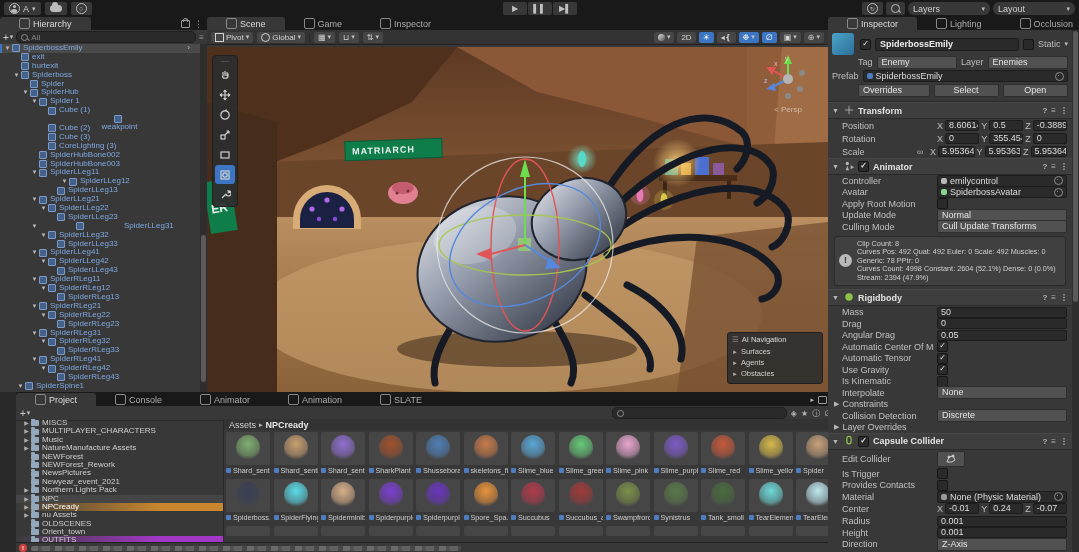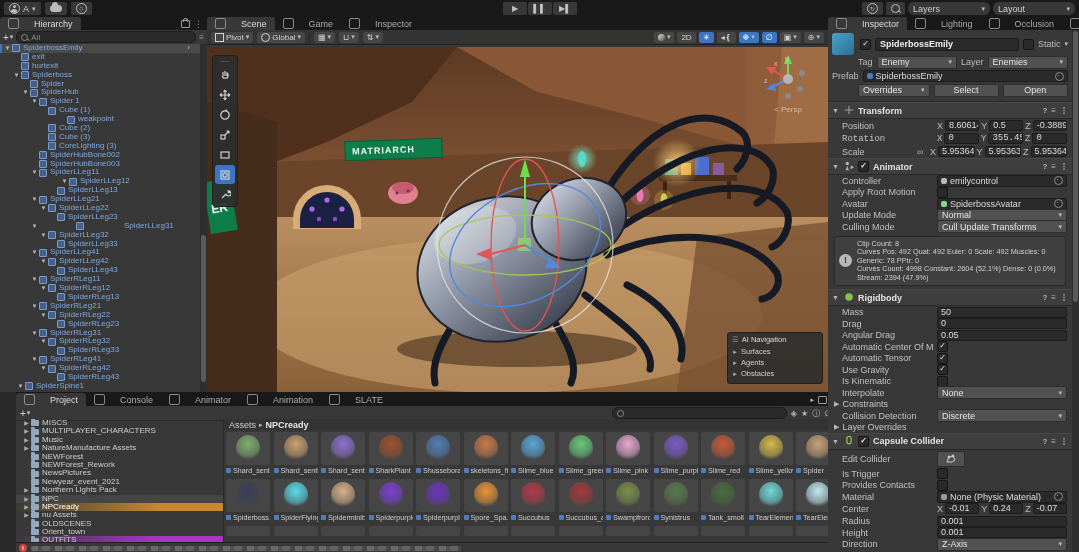--- a/index.html
+++ b/index.html
@@ -13,21 +13,21 @@
         padding:0 5px;margin-left:4px;color:#cfcfcf;}
   .playbtns{position:absolute;left:503px;top:2px;display:flex;gap:1px;}
   .pbtn{width:24px;height:13px;background:#383838;border-radius:2px;color:#c0c0c0;
         display:flex;align-items:center;justify-content:center;font-size:8px;}
   #topright{position:absolute;right:4px;top:2px;display:flex;gap:3px;align-items:center;}
   .ddbtn{height:13px;background:#383838;border-radius:6px;display:flex;align-items:center;
          justify-content:space-between;padding:0 5px;gap:8px;color:#cfcfcf;}
   .car{font-size:7px;color:#bdbdbd;}
   
   .tabbar{height:13px;background:#191919;display:flex;align-items:stretch;color:#ababab;font-size:9px;}
-  .tab{display:flex;align-items:center;gap:15px;padding:0 8px;background:#191919;white-space:nowrap;}
+  .tab{display:flex;align-items:center;gap:3px;padding:0 19px;background:#191919;white-space:nowrap;}
   .tab.active{background:#383838;color:#dcdcdc;border-radius:3px 3px 0 0;}
   .tabicons{margin-left:auto;display:flex;align-items:center;gap:4px;padding:0 4px;color:#9a9a9a;}
   .ticn{width:9px;height:9px;border:1px solid #8a8a8a;border-radius:2px;display:inline-block;}
   .kebab{color:#9a9a9a;font-size:9px;}
   
   #hierarchy{left:0;top:17px;width:207px;height:375px;border-right:1px solid #191919;}
   .srchrow{height:14px;display:flex;align-items:center;gap:3px;padding:0 3px;background:#383838;border-bottom:1px solid #2b2b2b;}
   .plusbtn{color:#d0d0d0;font-size:10px;display:flex;align-items:center;gap:1px;}
   .srchbox{flex:1;height:10px;background:#2a2a2a;border:1px solid #1e1e1e;border-radius:5px;
            display:flex;align-items:center;padding:0 4px;gap:3px;color:#8a8a8a;font-size:8px;}
@@ -85,22 +85,22 @@
   #insbody{position:absolute;left:0;top:13px;right:7px;bottom:0;overflow:hidden;}
   .ihdr{padding:3px 4px 4px 4px;border-bottom:1px solid #2a2a2a;}
   .ihrow{display:flex;align-items:center;gap:4px;height:14px;}
   .bigcube{width:22px;height:22px;background:linear-gradient(135deg,#4aa3c8,#2c6f9a);border-radius:3px;flex:none;margin-right:2px;}
   .namefield{flex:1;height:11px;background:#2a2a2a;border:1px solid #1c1c1c;border-radius:2px;color:#efefef;
              font-weight:bold;padding:0 4px;line-height:11px;}
   .cb{width:9px;height:9px;flex:none;background:#2a2a2a;border:1px solid #161616;border-radius:2px;color:#e6e6e6;
       font-size:8px;line-height:8px;text-align:center;}
   .cb.on:before{content:"\2713";}
   .lab{color:#bdbdbd;}
-  .dd{background:#515151;border:1px solid #2e2e2e;border-radius:2px;height:11px;display:flex;align-items:center;
-      justify-content:space-between;padding:0 4px;color:#e4e4e4;gap:4px;overflow:hidden;white-space:nowrap;}
+  .dd{background:#515151;border:1px solid #2e2e2e;border-radius:2px;height:11px;display:flex;align-items:flex-start;
+      justify-content:space-between;padding:0 4px;color:#e4e4e4;gap:4px;overflow:hidden;white-space:nowrap;flex-direction:column;}
   .btn{background:#515151;border:1px solid #2e2e2e;border-radius:2px;height:11px;display:flex;align-items:center;
        justify-content:center;padding:0 6px;color:#e4e4e4;}
   .chead{height:15px;display:flex;align-items:center;gap:4px;padding:0 4px;background:#3e3e3e;
          border-top:1px solid #474747;border-bottom:1px solid #2a2a2a;color:#e2e2e2;font-weight:bold;}
   .chead .arr{font-size:7px;color:#b5b5b5;width:8px;}
   .chead .spacer{flex:1;}
   .hic{font-size:8px;color:#b5b5b5;}
   .irow{display:flex;align-items:center;gap:3px;height:11.5px;padding:0 5px 0 14px;}
   .ilabel{width:92px;flex:none;color:#c0c0c0;overflow:hidden;white-space:nowrap;}
   .tfield{flex:1;min-width:0;background:#2a2a2a;border:1px solid #1c1c1c;border-radius:2px;height:9px;
@@ -232,21 +232,21 @@
       <div class="hrow" style="padding-left: 30px;">
         <span class="arr">▼</span>
         <span class="cubeicn"></span>
         <span class="plabel">Spider 1</span>
       </div>
       <div class="hrow" style="padding-left: 39px;">
         <span class="arr"></span>
         <span class="cubeicn"></span>
         <span class="plabel">Cube (1)</span>
       </div>
-      <div class="hrow" style="padding-left: 58px;">
+      <div class="hrow" style="padding-left: 39px; flex-direction: column;">
         <span class="arr"></span>
         <span class="cubeicn"></span>
         <span class="plabel">weakpoint</span>
       </div>
       <div class="hrow" style="padding-left: 39px;">
         <span class="arr"></span>
         <span class="cubeicn"></span>
         <span class="plabel">Cube (2)</span>
       </div>
       <div class="hrow" style="padding-left: 39px;">
@@ -1159,21 +1159,21 @@
             <span class="ilabel" style="width: 92px;">Position</span>
             <span class="xwrap">
               <span class="axl">X</span>
               <span class="tfield">8.606149</span>
               <span class="axl">Y</span>
               <span class="tfield">0.5</span>
               <span class="axl">Z</span>
               <span class="tfield">-0.388957</span>
             </span>
           </div>
-          <div class="irow" style="height: 13px; font-family: Liberation Mono, monospace;">
+          <div class="irow" style="height: 13px;">
             <span class="ilabel" style="width: 92px;">Rotation</span>
             <span class="xwrap">
               <span class="axl">X</span>
               <span class="tfield">0</span>
               <span class="axl">Y</span>
               <span class="tfield">355.454</span>
               <span class="axl">Z</span>
               <span class="tfield">0</span>
             </span>
           </div>
@@ -1207,30 +1207,30 @@
           </div>
           <div class="irow">
             <span class="ilabel">Controller</span>
             <span class="of">
               <span class="ofdot" style="background: rgb(184, 184, 184);"></span>
               <span>emilycontrol</span>
               <span class="ofpick"></span>
             </span>
           </div>
           <div class="irow">
-            <span class="ilabel">Apply Root Motion</span>
-            <span class="cb"></span>
-          </div>
-          <div class="irow">
             <span class="ilabel">Avatar</span>
             <span class="of">
               <span class="ofdot" style="background: rgb(139, 212, 139);"></span>
               <span>SpiderbossAvatar</span>
               <span class="ofpick"></span>
             </span>
+          </div>
+          <div class="irow">
+            <span class="ilabel">Apply Root Motion</span>
+            <span class="cb"></span>
           </div>
           <div class="irow">
             <span class="ilabel">Update Mode</span>
             <span class="dd" style="flex: 1 1 0%; min-width: 0px;">
               <span>Normal</span>
               <span class="car">▾</span>
             </span>
           </div>
           <div class="irow">
             <span class="ilabel">Culling Mode</span>

